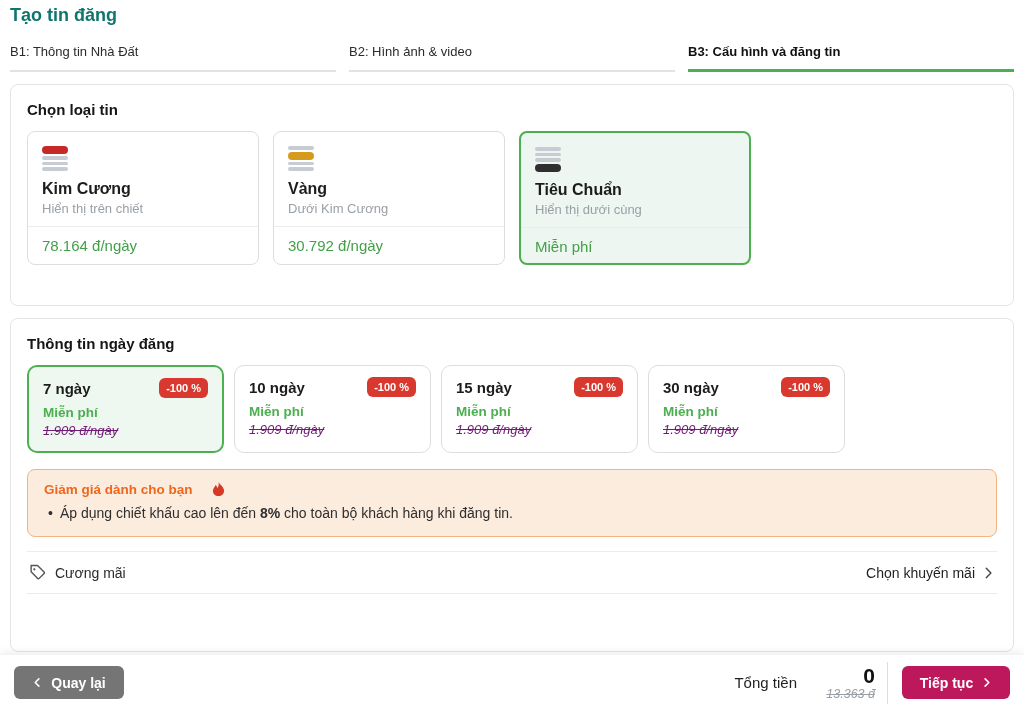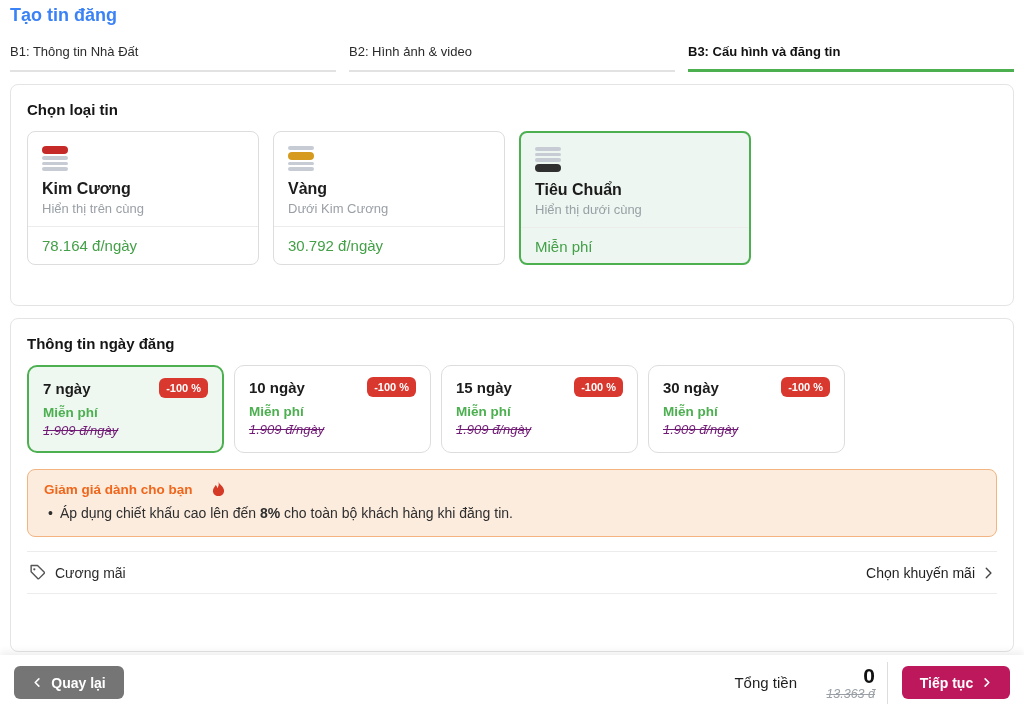--- a/index.html
+++ b/index.html
@@ -1,19 +1,19 @@
 <!DOCTYPE html>
 <html><head>
 <meta charset="utf-8">
 <style>
   * { margin:0; padding:0; box-sizing:border-box; }
   html,body { width:1024px; height:710px; background:#fff; font-family:"Liberation Sans", sans-serif; overflow:hidden; }
   .page { position:relative; width:1024px; height:710px; background:#fff; }
 
-  .page-title { position:absolute; left:10px; top:5px; font-size:18px; font-weight:bold; color:#3b82f6; }
+  .page-title { position:absolute; left:10px; top:5px; font-size:18px; font-weight:bold; color:#0f766e; }
 
   
   .steps { position:absolute; left:10px; top:44px; width:1004px; display:flex; gap:13px; }
   .step { flex:1; font-size:13px; color:#2b2b2b; padding-bottom:11px; border-bottom:2px solid #e2e2e2; cursor:pointer; }
   .step.active { font-weight:bold; color:#111; border-bottom:3px solid #4caf50; padding-bottom:10px; }
 
   .box { position:absolute; left:10px; width:1004px; border:1px solid #e4e4e4; border-radius:8px; background:#fff; padding:16px; }
   .box1 { top:84px; height:222px; }
   .box2 { top:318px; height:334px; }
   .sec-heading { font-size:15px; font-weight:bold; color:#161616; }
@@ -87,21 +87,21 @@
 
       <div class="type-card">
         <div class="type-top">
           <div class="rank-icon">
             <span class="bar bar-accent" style="background: rgb(198, 42, 40);"></span>
             <span class="bar"></span>
               <span class="bar"></span>
               <span class="bar"></span>
           </div>
           <div class="type-name">Kim Cương</div>
-          <div class="type-desc">Hiển thị trên cùng</div>
+          <div class="type-desc">Hiển thị trên chiết</div>
         </div>
         <div class="type-price">78.164 đ/ngày</div>
       </div>
 
       <div class="type-card">
         <div class="type-top">
           <div class="rank-icon">
             <span class="bar"></span>
             <span class="bar bar-accent" style="background: rgb(214, 154, 30);"></span>
             <span class="bar"></span>

